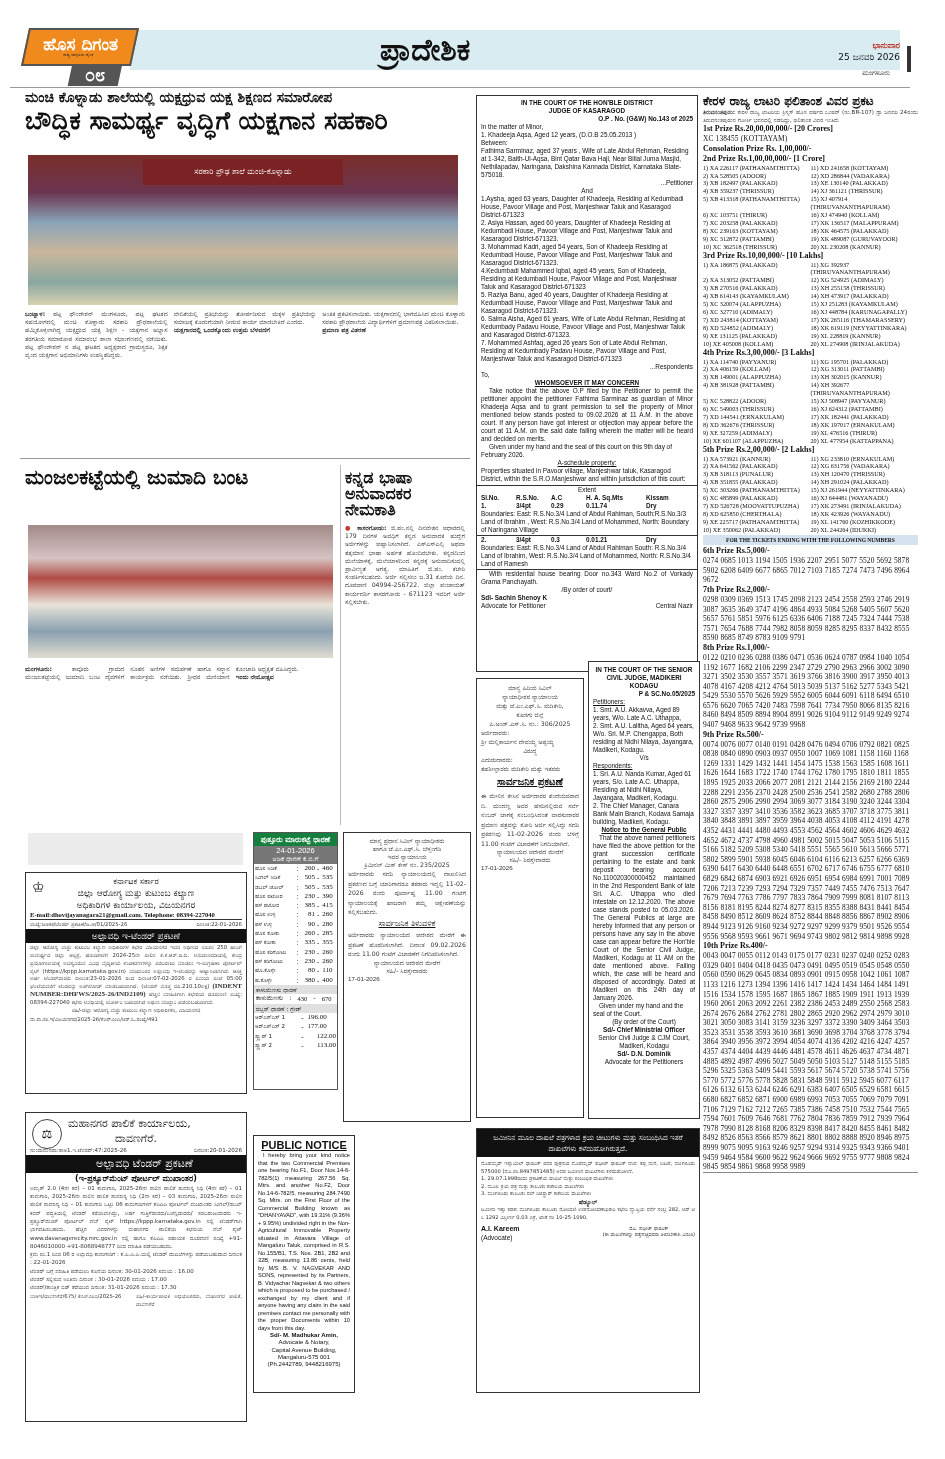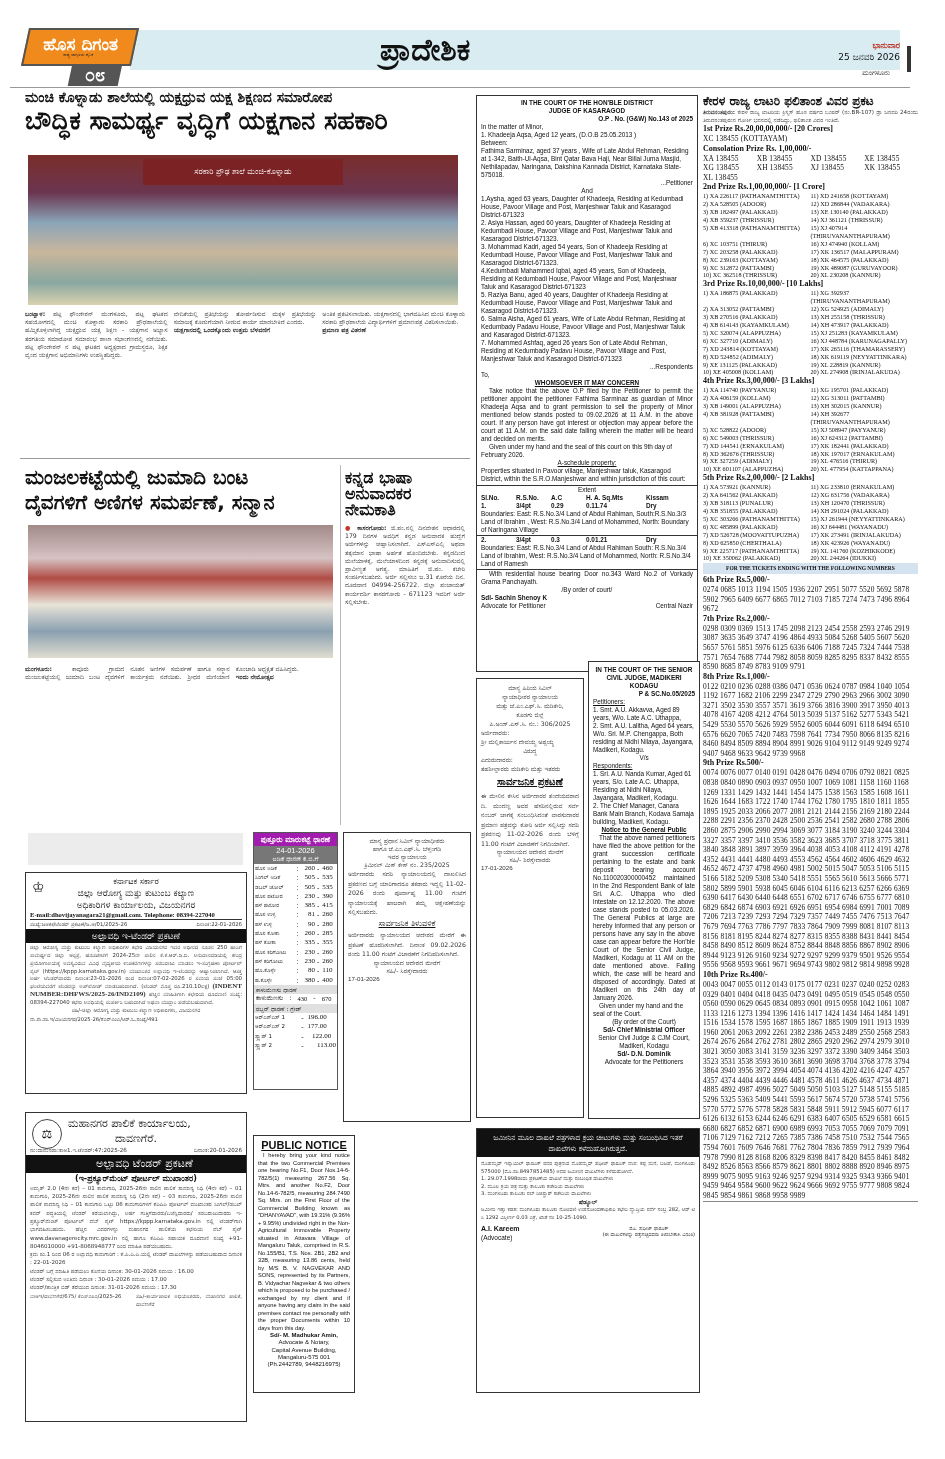--- a/index.html
+++ b/index.html
@@ -62,21 +62,20 @@
 </div>
 <div class="abs" style="left:25px;top:310px;width:440px;height:140px;display:grid;grid-template-columns:1fr 1fr 1fr;gap:6px;">
   <div class="txt kn"><b>ಬಂಟ್ವಾಳ:</b> <span>ಪಟ್ಲ ಫೌಂಡೇಶನ್ ಮಂಗಳೂರು, ಪಟ್ಲ ಘಟಕದ ಸಹಯೋಗದಲ್ಲಿ ಮಂಚಿ ಕೊಳ್ನಾಡು ಸರಕಾರಿ ಪ್ರೌಢಶಾಲೆಯಲ್ಲಿ ಹಮ್ಮಿಕೊಳ್ಳಲಾಗಿದ್ದ ಯಕ್ಷಧ್ರುವ ಯಕ್ಷ ಶಿಕ್ಷಣ - ಯಕ್ಷಗಾನ ಅಭ್ಯಾಸ ತರಗತಿಯ ಸಮಾರೋಪ ಸಮಾರಂಭ ಶಾಲಾ ಸಭಾಂಗಣದಲ್ಲಿ ನಡೆಯಿತು. ಪಟ್ಲ ಫೌಂಡೇಶನ್ ನ ಪಟ್ಲ ಘಟಕದ ಅಧ್ಯಕ್ಷರಾದ ಗ್ರಾಮಸ್ಥರೂ, ಶಿಕ್ಷಕ ವೃಂದ ಯಕ್ಷಗಾನ ಅಭಿಮಾನಿಗಳು ಉಪಸ್ಥಿತರಿದ್ದರು.</span></div>
   <div class="txt kn"><span>ವೇದಿಕೆಯಲ್ಲಿ ಪ್ರತಿಭೆಯನ್ನು ತೋರ್ಪಡಿಸುವ ಮಕ್ಕಳ ಪ್ರತಿಭೆಯನ್ನು ಸಮಾಜಕ್ಕೆ ಕೊಡುಗೆಯಾಗಿ ನೀಡುವ ಕಾರ್ಯ ಮಾಡಬೇಕಿದೆ ಎಂದರು.</span><br><b>ಯಕ್ಷಗಾನದಲ್ಲಿ ಒಂದಕ್ಕೊಂದು ಉತ್ತಮ ಬೆಳವಣಿಗೆ</b></div>
   <div class="txt kn"><span>ಅಂತಿಕ ಪ್ರಕಟಿಸಲಾಯಿತು. ಯಕ್ಷಗಾನದಲ್ಲಿ ಭಾಗವಹಿಸಿದ ಮಂಚಿ ಕೊಳ್ನಾಡು ಸರಕಾರಿ ಪ್ರೌಢಶಾಲೆಯ ವಿದ್ಯಾರ್ಥಿಗಳಿಗೆ ಪ್ರಮಾಣಪತ್ರ ವಿತರಿಸಲಾಯಿತು.</span><br><b>ಪ್ರಮಾಣ ಪತ್ರ ವಿತರಣೆ</b></div>
 </div>
 <div class="abs" style="left:20px;top:458px;width:450px;height:1px;background:#999;"></div>
 
 <div class="abs" style="left:25px;top:465px;width:310px;">
   <div class="hd2 kn" style="font-size:20px;line-height:25px;">ಮಂಜಲಕಟ್ಟೆಯಲ್ಲಿ ಜುಮಾದಿ ಬಂಟ</div>
-  <div class="hd2 kn" style="font-size:20px;line-height:25px;">ದೈವಗಳಿಗೆ ಅಣಿಗಳ ಸಮರ್ಪಣೆ, ಸನ್ಮಾನ</div>
 </div>
 <div class="photo" style="left:28px;top:525px;width:305px;height:133px;background:linear-gradient(180deg,#a28a88 0%,#d6c3c3 25%,#b04c45 40%,#e8e3d8 60%,#8aa0b0 80%,#e0ddd0 100%);"></div>
 <div class="abs txt kn" style="left:25px;top:665px;width:310px;height:160px;column-count:3;column-gap:6px;">
   <b>ಮಂಗಳೂರು:</b> <span>ಕಾವೂರು ಗ್ರಾಮದ ಮಂಜಲಕಟ್ಟೆಯಲ್ಲಿ ಜುಮಾದಿ ಬಂಟ ದೈವಗಳಿಗೆ ನೂತನ ಅಣಿಗಳ ಸಮರ್ಪಣೆ ಹಾಗೂ ಸನ್ಮಾನ ಕಾರ್ಯಕ್ರಮ ನಡೆಯಿತು. ಶ್ರೀಧರ ಮಣಿಯಾಣಿ ಕೊಂಚಾಡಿ ಅಧ್ಯಕ್ಷತೆ ವಹಿಸಿದ್ದರು.</span><br><b>ಇಂದು ನೇಮೋತ್ಸವ</b>
 </div>
 
 <div class="abs" style="left:345px;top:470px;width:120px;">
   <div class="hd1 kn" style="font-size:16px;line-height:16px;">ಕನ್ನಡ ಭಾಷಾ ಅನುವಾದಕರ ನೇಮಕಾತಿ</div>
   <div class="txt kn" style="margin-top:6px;"><span style="color:#c0392b">●</span> <b>ಕಾಸರಗೋಡು:</b> <span>ಜಿ.ಪಂ.ನಲ್ಲಿ ದಿನವೇತನ ಆಧಾರದಲ್ಲಿ 179 ದಿನಗಳ ಅವಧಿಗೆ ಕನ್ನಡ ಅನುವಾದಕ ಹುದ್ದೆಗೆ ಅರ್ಜಿಗಳನ್ನು ಆಹ್ವಾನಿಸಲಾಗಿದೆ. ಎಸ್ಎಸ್ಎಲ್ಸಿ ಅಥವಾ ತತ್ಸಮಾನ ಭಾಷಾ ಅರ್ಹತೆ ಹೊಂದಿರಬೇಕು. ಕನ್ನಡದಿಂದ ಮಲೆಯಾಳಕ್ಕೆ, ಮಲೆಯಾಳದಿಂದ ಕನ್ನಡಕ್ಕೆ ಅನುವಾದಿಸುವಲ್ಲಿ ಪ್ರಾವೀಣ್ಯತೆ ಅಗತ್ಯ. ಮಾಹಿತಿಗೆ ಜಿ.ಪಂ. ಕಚೇರಿ ಸಂಪರ್ಕಿಸಬಹುದು. ಅರ್ಜಿ ಸಲ್ಲಿಸಲು ಜ.31 ಕೊನೆಯ ದಿನ. ದೂರವಾಣಿ 04994-256722. ಜಿಲ್ಲಾ ಪಂಚಾಯತ್ ಕಾರ್ಯದರ್ಶಿ ಕಾಸರಗೋಡು - 671123 ಇವರಿಗೆ ಅರ್ಜಿ ಸಲ್ಲಿಸಬೇಕು.</span></div>
 </div>
@@ -141,31 +140,20 @@
     <span>Central Nazir</span>
   </div>
 </div>
 
 <div class="abs" style="left:703px;top:94px;width:215px;">
   <div class="ltitle kn" style="font-size:12px;line-height:15px;">ಕೇರಳ ರಾಜ್ಯ ಲಾಟರಿ ಫಲಿತಾಂಶ ವಿವರ ಪ್ರಕಟ</div>
   <div class="txt kn" style="font-size:5.6px;line-height:7.5px;"><b>ತಿರುವನಂತಪುರಂ:</b> <span>ಕೇರಳ ರಾಜ್ಯ ಲಾಟರಿಯ ಕ್ರಿಸ್ಮಸ್ ಹೊಸ ವರ್ಷದ ಬಂಪರ್ (ನಂ.BR-107) ಡ್ರಾ ಜನವರಿ 24ರಂದು ತಿರುವನಂತಪುರಂನ ಗೋರ್ಕಿ ಭವನದಲ್ಲಿ ನಡೆದಿದ್ದು, ಫಲಿತಾಂಶ ವಿವರ ಇಂತಿದೆ.</span></div>
   <div class="prize">1st Prize Rs.20,00,00,000/- [20 Crores]</div>
   <div class="nums">XC 138455 (KOTTAYAM)</div>
   <div class="prize">Consolation Prize Rs. 1,00,000/-</div>
-  <div class="nums" id="consol" style="display:grid;grid-template-columns:repeat(4,1fr);">
-      <span>XA 138455</span>
-      <span>XB 138455</span>
-      <span>XD 138455</span>
-      <span>XE 138455</span>
-      <span>XG 138455</span>
-      <span>XH 138455</span>
-      <span>XJ 138455</span>
-      <span>XK 138455</span>
-      <span>XL 138455</span>
-    </div>
   <div class="prize">2nd Prize Rs.1,00,00,000/- [1 Crore]</div>
   <div class="twocol" id="p2">
       <span>1) XA 226117 (PATHANAMTHITTA)</span>
       <span>11) XD 241658 (KOTTAYAM)</span>
       <span>2) XA 528505 (ADOOR)</span>
       <span>12) XD 286844 (VADAKARA)</span>
       <span>3) XB 182497 (PALAKKAD)</span>
       <span>13) XE 130140 (PALAKKAD)</span>
       <span>4) XB 359237 (THRISSUR)</span>
       <span>14) XJ 361121 (THRISSUR)</span>
@@ -246,21 +234,21 @@
       <span>17) XK 273491 (IRINJALAKUDA)</span>
       <span>8) XD 625850 (CHERTHALA)</span>
       <span>18) XK 423926 (WAYANADU)</span>
       <span>9) XE 225717 (PATHANAMTHITTA)</span>
       <span>19) XL 141760 (KOZHIKKODE)</span>
       <span>10) XE 350062 (PALAKKAD)</span>
       <span>20) XL 244264 (IDUKKI)</span>
     </div>
   <div style="background:#d5e3f0;font-family:'Liberation Serif',serif;font-weight:bold;font-size:5.5px;text-align:center;padding:2px 0;margin:1px 0;">FOR THE TICKETS ENDING WITH THE FOLLOWING NUMBERS</div>
   <div class="prize">6th Prize Rs.5,000/-</div>
-  <div class="nums">0274 0685 1013 1194 1505 1936 2207 2951 5077 5520 5692 5878 5902 7965 6409 6677 6865 7012 7103 7185 7274 7473 7496 8964 9672</div>
+  <div class="nums">0274 0685 1013 1194 1505 1936 2207 2951 5077 5520 5692 5878 5902 6208 6409 6677 6865 7012 7103 7185 7274 7473 7496 8964 9672</div>
   <div class="prize">7th Prize Rs.2,000/-</div>
   <div class="nums">0298 0309 0369 1513 1745 2098 2123 2454 2558 2593 2746 2919 3087 3635 3649 3747 4196 4864 4933 5084 5268 5405 5607 5620 5657 5761 5851 5976 6125 6336 6406 7188 7245 7324 7444 7538 7571 7654 7688 7744 7982 8058 8059 8285 8295 8337 8432 8555 8590 8685 8749 8783 9109 9791</div>
   <div class="prize">8th Prize Rs.1,000/-</div>
   <div class="nums">0122 0210 0236 0288 0386 0471 0536 0624 0787 0984 1040 1054 1192 1677 1682 2106 2299 2347 2729 2790 2963 2966 3002 3090 3271 3502 3530 3557 3571 3619 3766 3816 3900 3917 3950 4013 4078 4167 4208 4212 4764 5013 5039 5137 5162 5277 5343 5421 5429 5530 5570 5626 5929 5952 6005 6044 6091 6118 6494 6510 6576 6620 7065 7420 7483 7598 7641 7734 7950 8066 8135 8216 8460 8494 8509 8894 8904 8991 9026 9104 9112 9149 9249 9274 9407 9468 9633 9642 9739 9968</div>
   <div class="prize">9th Prize Rs.500/-</div>
   <div class="nums">0074 0076 0077 0140 0191 0428 0476 0494 0706 0792 0821 0825 0838 0840 0890 0903 0937 0950 1007 1069 1081 1158 1160 1168 1269 1331 1429 1432 1441 1454 1475 1538 1563 1585 1608 1611 1626 1644 1683 1722 1740 1744 1762 1780 1795 1810 1811 1855 1895 1925 2033 2066 2077 2081 2121 2144 2156 2169 2180 2244 2288 2291 2356 2370 2428 2500 2536 2541 2582 2680 2788 2806 2860 2875 2906 2990 2994 3069 3077 3184 3190 3240 3244 3304 3327 3357 3397 3410 3536 3582 3623 3685 3707 3718 3775 3811 3840 3848 3891 3897 3959 3964 4038 4053 4108 4112 4191 4278 4352 4431 4441 4480 4493 4553 4562 4564 4602 4606 4629 4632 4652 4672 4737 4798 4960 4981 5002 5015 5047 5053 5106 5115 5166 5182 5209 5308 5340 5418 5551 5565 5610 5613 5666 5771 5802 5899 5901 5938 6045 6046 6104 6116 6213 6257 6266 6369 6390 6417 6430 6440 6448 6551 6702 6717 6746 6755 6777 6810 6829 6842 6874 6903 6921 6926 6951 6954 6984 6991 7001 7089 7206 7213 7239 7293 7294 7329 7357 7449 7455 7476 7513 7647 7679 7694 7763 7786 7797 7833 7864 7909 7999 8081 8107 8113 8156 8181 8195 8244 8274 8277 8315 8355 8388 8431 8441 8454 8458 8490 8512 8609 8624 8752 8844 8848 8856 8867 8902 8906 8944 9123 9126 9160 9234 9272 9297 9299 9379 9501 9526 9554 9556 9568 9593 9661 9671 9694 9743 9802 9812 9814 9898 9928</div>
   <div class="prize">10th Prize Rs.400/-</div>
   <div class="nums" style="border-bottom:1px solid #888;">0043 0047 0055 0112 0143 0175 0177 0231 0237 0240 0252 0283 0329 0401 0404 0418 0435 0473 0491 0495 0519 0545 0548 0550 0560 0590 0629 0645 0834 0893 0901 0915 0958 1042 1061 1087 1133 1216 1273 1394 1396 1416 1417 1424 1434 1464 1484 1491 1516 1534 1578 1595 1687 1865 1867 1885 1909 1911 1913 1939 1960 2061 2063 2092 2261 2382 2386 2453 2489 2550 2568 2583 2674 2676 2684 2762 2781 2802 2865 2920 2962 2974 2979 3010 3021 3050 3083 3141 3159 3236 3297 3372 3390 3409 3464 3503 3523 3531 3538 3593 3610 3681 3690 3698 3704 3768 3778 3794 3864 3940 3956 3972 3994 4054 4074 4136 4202 4216 4247 4257 4357 4374 4404 4439 4446 4481 4578 4611 4626 4637 4734 4871 4885 4892 4987 4996 5027 5049 5050 5103 5127 5148 5155 5185 5296 5325 5363 5409 5441 5593 5617 5674 5720 5738 5741 5756 5770 5772 5776 5778 5828 5831 5848 5911 5912 5945 6077 6117 6126 6132 6153 6244 6246 6291 6383 6407 6505 6529 6581 6615 6680 6827 6852 6871 6900 6989 6993 7053 7055 7069 7079 7091 7106 7129 7162 7212 7265 7385 7386 7458 7510 7532 7544 7565 7594 7601 7609 7646 7681 7762 7804 7836 7859 7912 7939 7964 7978 7990 8128 8168 8206 8329 8398 8417 8420 8455 8461 8482 8492 8526 8563 8566 8579 8621 8801 8802 8888 8920 8946 8975 8999 9075 9095 9163 9246 9257 9294 9314 9325 9343 9366 9401 9459 9464 9584 9600 9622 9624 9666 9692 9755 9777 9808 9824 9845 9854 9861 9868 9958 9989</div>
 </div>
 
@@ -341,21 +329,21 @@
     <div>ಟೆಂಡರ್ ಸಲ್ಲಿಸುವ ಅಂತಿಮ ದಿನಾಂಕ : 30-01-2026 ಸಮಯ : 17.00</div>
     <div>ಟೆಂಡರ್/ತಾಂತ್ರಿಕ ಬಿಡ್ ತೆರೆಯುವ ದಿನಾಂಕ: 31-01-2026 ಸಮಯ : 17.30</div>
   </div>
   <div class="txt kn" style="display:flex;justify-content:space-between;font-size:5.3px;">
       <span style="width:45%">ವಾಆಇ/ದಾವಣಗೆರೆ/675/ ಕೆಎಸ್ಎಂಎ/2025-26</span>
       <span style="width:50%">ಸಹಿ/-ಕಾರ್ಯಪಾಲಕ ಅಭಿಯಂತರರು, ಮಹಾನಗರ ಪಾಲಿಕೆ, ದಾವಣಗೆರೆ</span>
     </div>
 </div>
 
 <div class="abs" style="left:253px;top:832px;width:85px;height:258px;border:1px solid #555;">
-  <div class="kn" style="background:#a21caf;color:#fff;font-size:7.5px;font-weight:bold;line-height:13px;text-align:center;">ಪುತ್ತೂರು ಮಾರುಕಟ್ಟೆ ಧಾರಣೆ</div>
+  <div class="kn" style="background:#15803d;color:#fff;font-size:7.5px;font-weight:bold;line-height:13px;text-align:center;">ಪುತ್ತೂರು ಮಾರುಕಟ್ಟೆ ಧಾರಣೆ</div>
   <div style="background:#777;color:#fff;text-align:center;font-size:7.5px;line-height:9px;">24-01-2026</div>
   <div class="kn" style="background:#777;color:#fff;text-align:center;font-size:6.5px;line-height:9px;">ಅಡಿಕೆ ಧಾರಣೆ ಕೆ.ಜಿ.ಗೆ</div>
   <table class="market" style="border-collapse:collapse;width:100%;">
       <tbody id="mrows">
         <tr>
           <td class="kn" style="font-size: 5.5px;">ಹೊಸ ಅಡಿಕೆ</td>
           <td>:</td>
           <td class="serif" style="text-align: right;">260</td>
           <td>-</td>
           <td class="serif">460</td>
@@ -463,21 +451,21 @@
           <td class="serif" style="">196.00</td>
         </tr>
         <tr>
           <td class="kn" style="font-size: 5.5px;">ಆರ್‌ಎಸ್‌ಎಸ್ 2</td>
           <td>-</td>
           <td class="serif" style="text-align: left;">177.00</td>
         </tr>
         <tr>
           <td class="kn" style="font-size: 5.5px;">ಸ್ಕ್ರ್ಯಾಪ್ 1</td>
           <td>-</td>
-          <td class="serif" style="text-align: center;">122.00</td>
+          <td class="serif" style="text-align: right;">122.00</td>
         </tr>
         <tr>
           <td class="kn" style="font-size: 5.5px;">ಸ್ಕ್ರ್ಯಾಪ್ 2</td>
           <td>-</td>
           <td class="serif" style="text-align: right;">113.00</td>
         </tr>
       </tbody>
     </table>
 </div>
 

